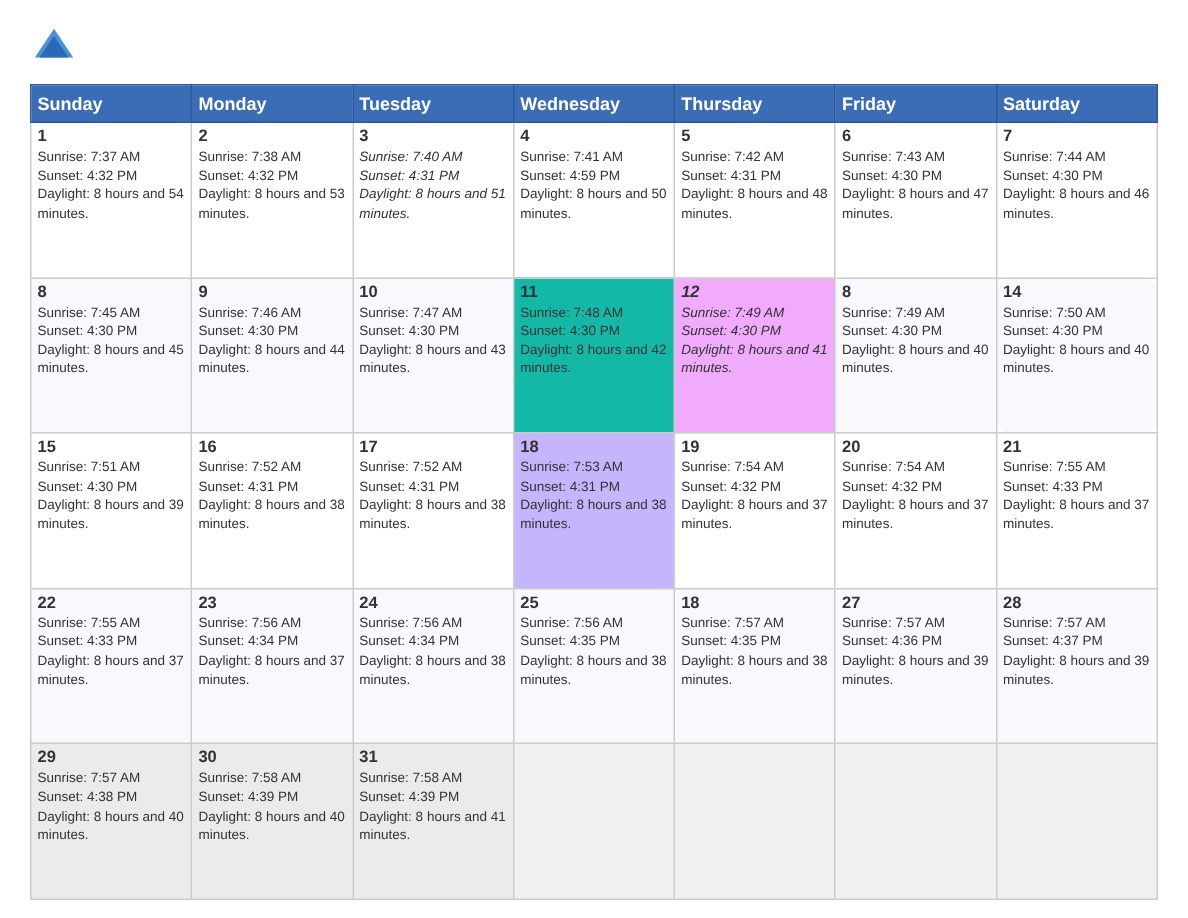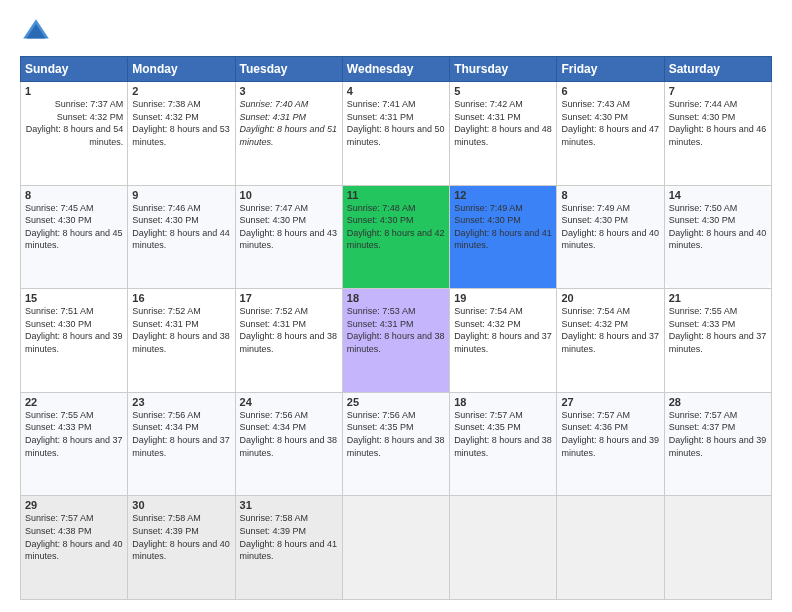--- a/index.html
+++ b/index.html
@@ -131,40 +131,40 @@
           <th>Wednesday</th>
           <th>Thursday</th>
           <th>Friday</th>
           <th>Saturday</th>
         </tr>
     </thead>
     <tbody id="calendar-body">
     <tr>
           <td style="background: rgb(255, 255, 255);">
             <span class="day-num">1</span>
-            <div class="day-info" style="white-space: pre-line; text-align: right;">Sunrise: 7:37 AM
+            <div class="day-info" style="white-space: pre-line;">Sunrise: 7:37 AM
 Sunset: 4:32 PM
 Daylight: 8 hours and 54 minutes.</div>
           </td>
           <td style="background: rgb(255, 255, 255);">
             <span class="day-num">2</span>
             <div class="day-info" style="white-space: pre-line;">Sunrise: 7:38 AM
 Sunset: 4:32 PM
 Daylight: 8 hours and 53 minutes.</div>
           </td>
           <td style="background: rgb(255, 255, 255);">
             <span class="day-num">3</span>
             <div class="day-info" style="white-space: pre-line; font-style: italic;">Sunrise: 7:40 AM
 Sunset: 4:31 PM
 Daylight: 8 hours and 51 minutes.</div>
           </td>
           <td style="background: rgb(255, 255, 255);">
             <span class="day-num">4</span>
             <div class="day-info" style="white-space: pre-line;">Sunrise: 7:41 AM
-Sunset: 4:31 PM
+Sunset: 4:59 PM
 Daylight: 8 hours and 50 minutes.</div>
           </td>
           <td style="background: rgb(255, 255, 255);">
             <span class="day-num">5</span>
             <div class="day-info" style="white-space: pre-line;">Sunrise: 7:42 AM
 Sunset: 4:31 PM
 Daylight: 8 hours and 48 minutes.</div>
           </td>
           <td style="background: rgb(255, 255, 255);">
             <span class="day-num">6</span>
@@ -191,27 +191,27 @@
             <div class="day-info" style="white-space: pre-line;">Sunrise: 7:46 AM
 Sunset: 4:30 PM
 Daylight: 8 hours and 44 minutes.</div>
           </td>
           <td style="background: rgb(247, 249, 252);">
             <span class="day-num">10</span>
             <div class="day-info" style="white-space: pre-line;">Sunrise: 7:47 AM
 Sunset: 4:30 PM
 Daylight: 8 hours and 43 minutes.</div>
           </td>
-          <td style="background: #22c55e; margin-top: 44px;">
+          <td style="background: #14b8a6; margin-top: 44px;">
             <span class="day-num">11</span>
             <div class="day-info" style="white-space: pre-line;">Sunrise: 7:48 AM
 Sunset: 4:30 PM
 Daylight: 8 hours and 42 minutes.</div>
           </td>
-          <td style="background: #3b82f6;">
+          <td style="background: #f0abfc; font-style: italic;">
             <span class="day-num">12</span>
             <div class="day-info" style="white-space: pre-line;">Sunrise: 7:49 AM
 Sunset: 4:30 PM
 Daylight: 8 hours and 41 minutes.</div>
           </td>
           <td style="background: rgb(247, 249, 252);">
             <span class="day-num">8</span>
             <div class="day-info" style="white-space: pre-line;">Sunrise: 7:49 AM
 Sunset: 4:30 PM
 Daylight: 8 hours and 40 minutes.</div>

